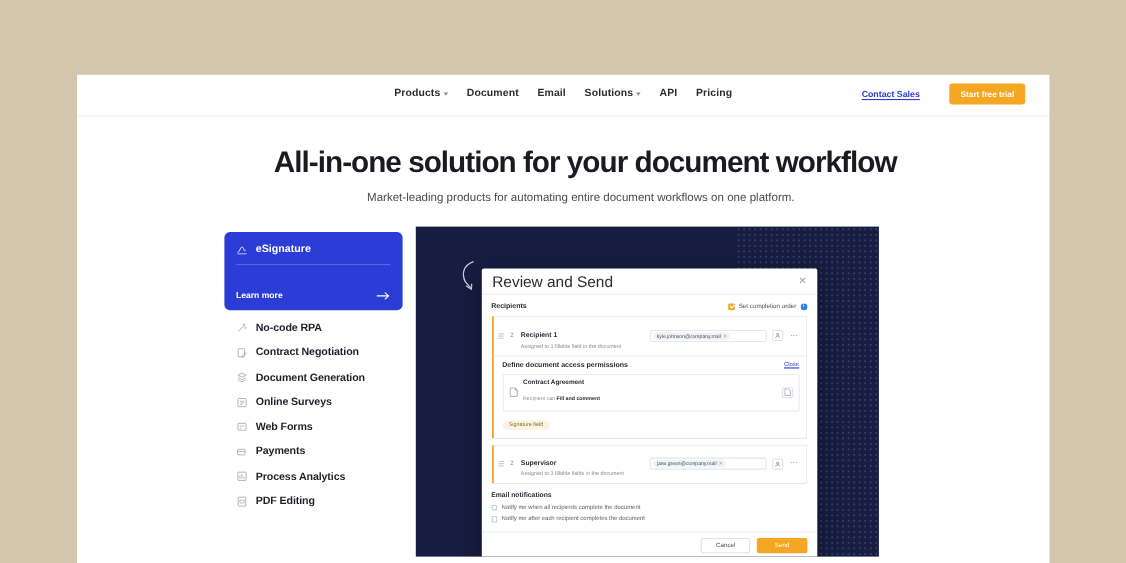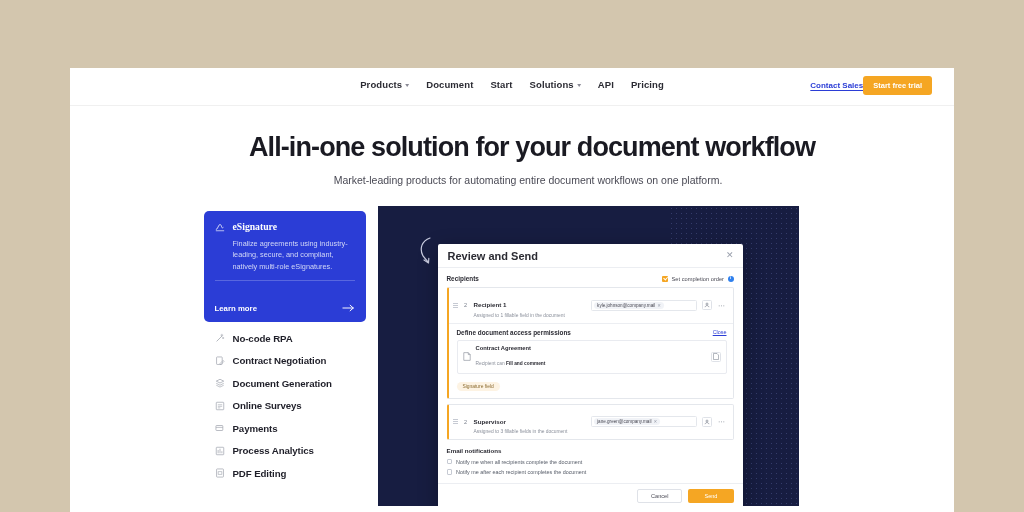--- a/index.html
+++ b/index.html
@@ -50,21 +50,21 @@
     border-right: 2.6px solid transparent;
     border-top: 3px solid #8a8a96;
     display: inline-block;
     margin-top: 1px;
   }
   .nav-right {
     position: absolute;
     right: 22px; top: 8px;
     display: flex;
     align-items: center;
-    gap: 0;
+    gap: 27px;
   }
   .contact-sales {
     font-size: 8px;
     font-weight: 700;
     color: #2b3dd6;
     text-decoration: underline;
     text-underline-offset: 2px;
     cursor: pointer;
     white-space: nowrap;
   }
@@ -145,21 +145,20 @@
   }
   .card-head {
     display: flex;
     align-items: center;
     gap: 8px;
   }
   .card-title {
     font-size: 9.7px;
     font-weight: 700;
     color: #ffffff;
-    font-family: Liberation Serif, serif;
   }
   .card-ic { width: 10px; height: 10px; flex: 0 0 10px; opacity: .95; }
   .card-desc {
     margin-top: 6px;
     margin-left: 18px;
     font-size: 7.3px;
     line-height: 1.55;
     color: #d3d8f7;
   }
   .card-sep {
@@ -224,21 +223,21 @@
     overflow: hidden;
   }
   .modal-head {
     height: 24px;
     display: flex;
     align-items: center;
     justify-content: space-between;
     padding: 0 9px 0 10px;
     border-bottom: 1px solid #eceef2;
   }
-  .modal-title { font-size: 11px; font-weight: 700; color: #2b2b33; }
+  .modal-title { font-size: 14px; font-weight: 400; color: #2b2b33; }
   .modal-close { font-size: 9px; color: #9aa0ad; cursor: pointer; line-height: 1; }
   .modal-body { padding: 7px 9px 8px 9px; }
 
   .row-between {
     display: flex;
     align-items: center;
     justify-content: space-between;
   }
   .sec-label { font-size: 6.4px; font-weight: 700; color: #2b2b33; }
   .completion {
@@ -437,21 +436,21 @@
   <div class="topnav">
     <div class="nav-links">
       <div class="nav-link">
         <span>Products</span>
         <span class="caret"></span>
       </div>
       <div class="nav-link">
         <span>Document</span>
       </div>
       <div class="nav-link">
-        <span>Start</span>
+        <span>Email</span>
       </div>
       <div class="nav-link">
         <span>Solutions</span>
         <span class="caret"></span>
       </div>
       <div class="nav-link">
         <span>API</span>
       </div>
       <div class="nav-link">
         <span>Pricing</span>
@@ -474,21 +473,20 @@
 
 
       <div class="side-card">
         <div class="card-head">
           <svg class="card-ic" viewBox="0 0 16 16">
             <path d="M2 12c3 0 3-8 6-8s2 8 5 5" fill="none" stroke="#ffffff" stroke-width="1.3" stroke-linecap="round"></path>
             <path d="M2 14h12" stroke="#ffffff" stroke-width="1.1" stroke-linecap="round"></path>
           </svg>
           <span class="card-title">eSignature</span>
         </div>
-        <div class="card-desc">Finalize agreements using industry-leading, secure, and compliant, natively multi-role eSignatures.</div>
         <div class="card-sep"></div>
         <div class="card-more">
           <span>Learn more</span>
           <svg width="13" height="8" viewBox="0 0 16 10">
             <path d="M1 5h13M10 1.5L14 5l-4 3.5" fill="none" stroke="#ffffff" stroke-width="1.2" stroke-linecap="round" stroke-linejoin="round"></path>
           </svg>
         </div>
       </div>
 
       <div class="side-item">
@@ -516,20 +514,27 @@
       </div>
 
       <div class="side-item">
         <svg class="ic" viewBox="0 0 16 16">
           <rect x="2" y="2" width="12" height="12" rx="1" fill="none" stroke="#6b7280" stroke-width="1.2"></rect>
           <path d="M4.5 6h7M4.5 8.5h7M4.5 11h4" stroke="#6b7280" stroke-width="1"></path>
         </svg>
         <span class="side-label">Online Surveys</span>
       </div>
 
+      <div class="side-item">
+        <svg class="ic" viewBox="0 0 16 16">
+          <rect x="2" y="3" width="12" height="10" rx="1" fill="none" stroke="#6b7280" stroke-width="1.2"></rect>
+          <path d="M4.5 7h7M4.5 10h3" stroke="#6b7280" stroke-width="1"></path>
+        </svg>
+        <span class="side-label">Web Forms</span>
+      </div>
 
       <div class="side-item">
         <svg class="ic" viewBox="0 0 16 16">
           <rect x="1.5" y="4" width="11" height="8" rx="1" fill="none" stroke="#6b7280" stroke-width="1.2"></rect>
           <path d="M1.5 7h11" stroke="#6b7280" stroke-width="1.1"></path>
         </svg>
         <span class="side-label">Payments</span>
       </div>
 
       <div class="side-item">

